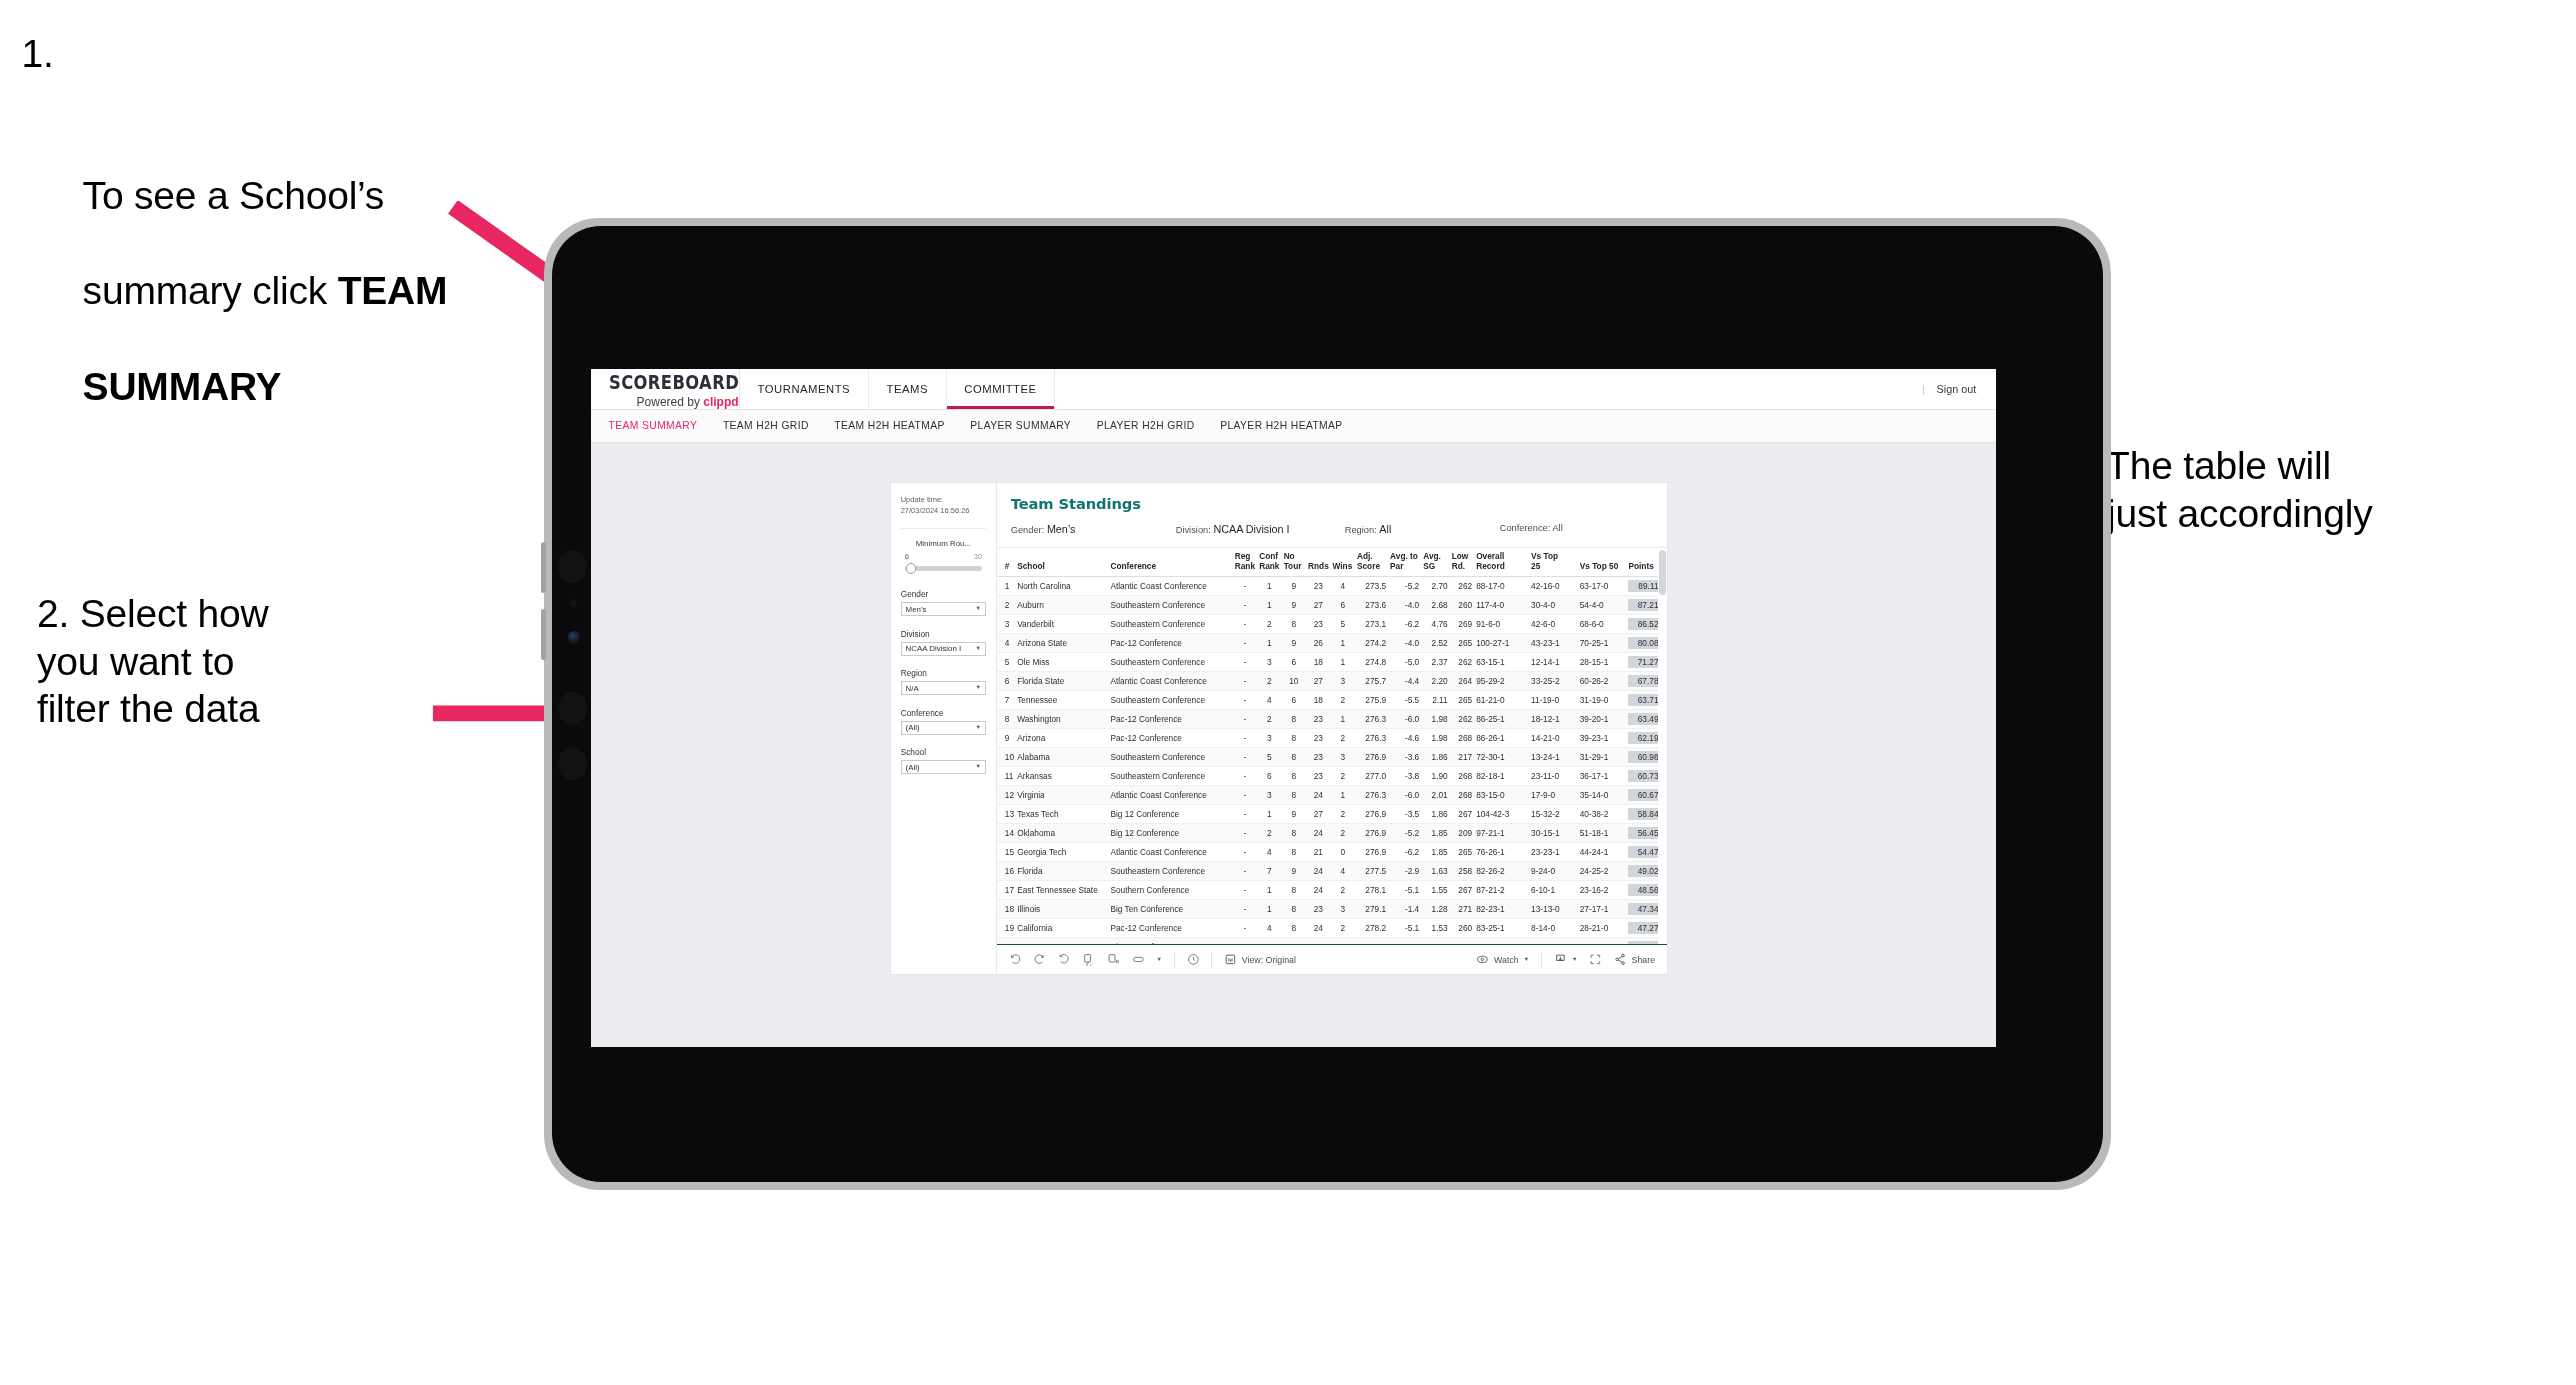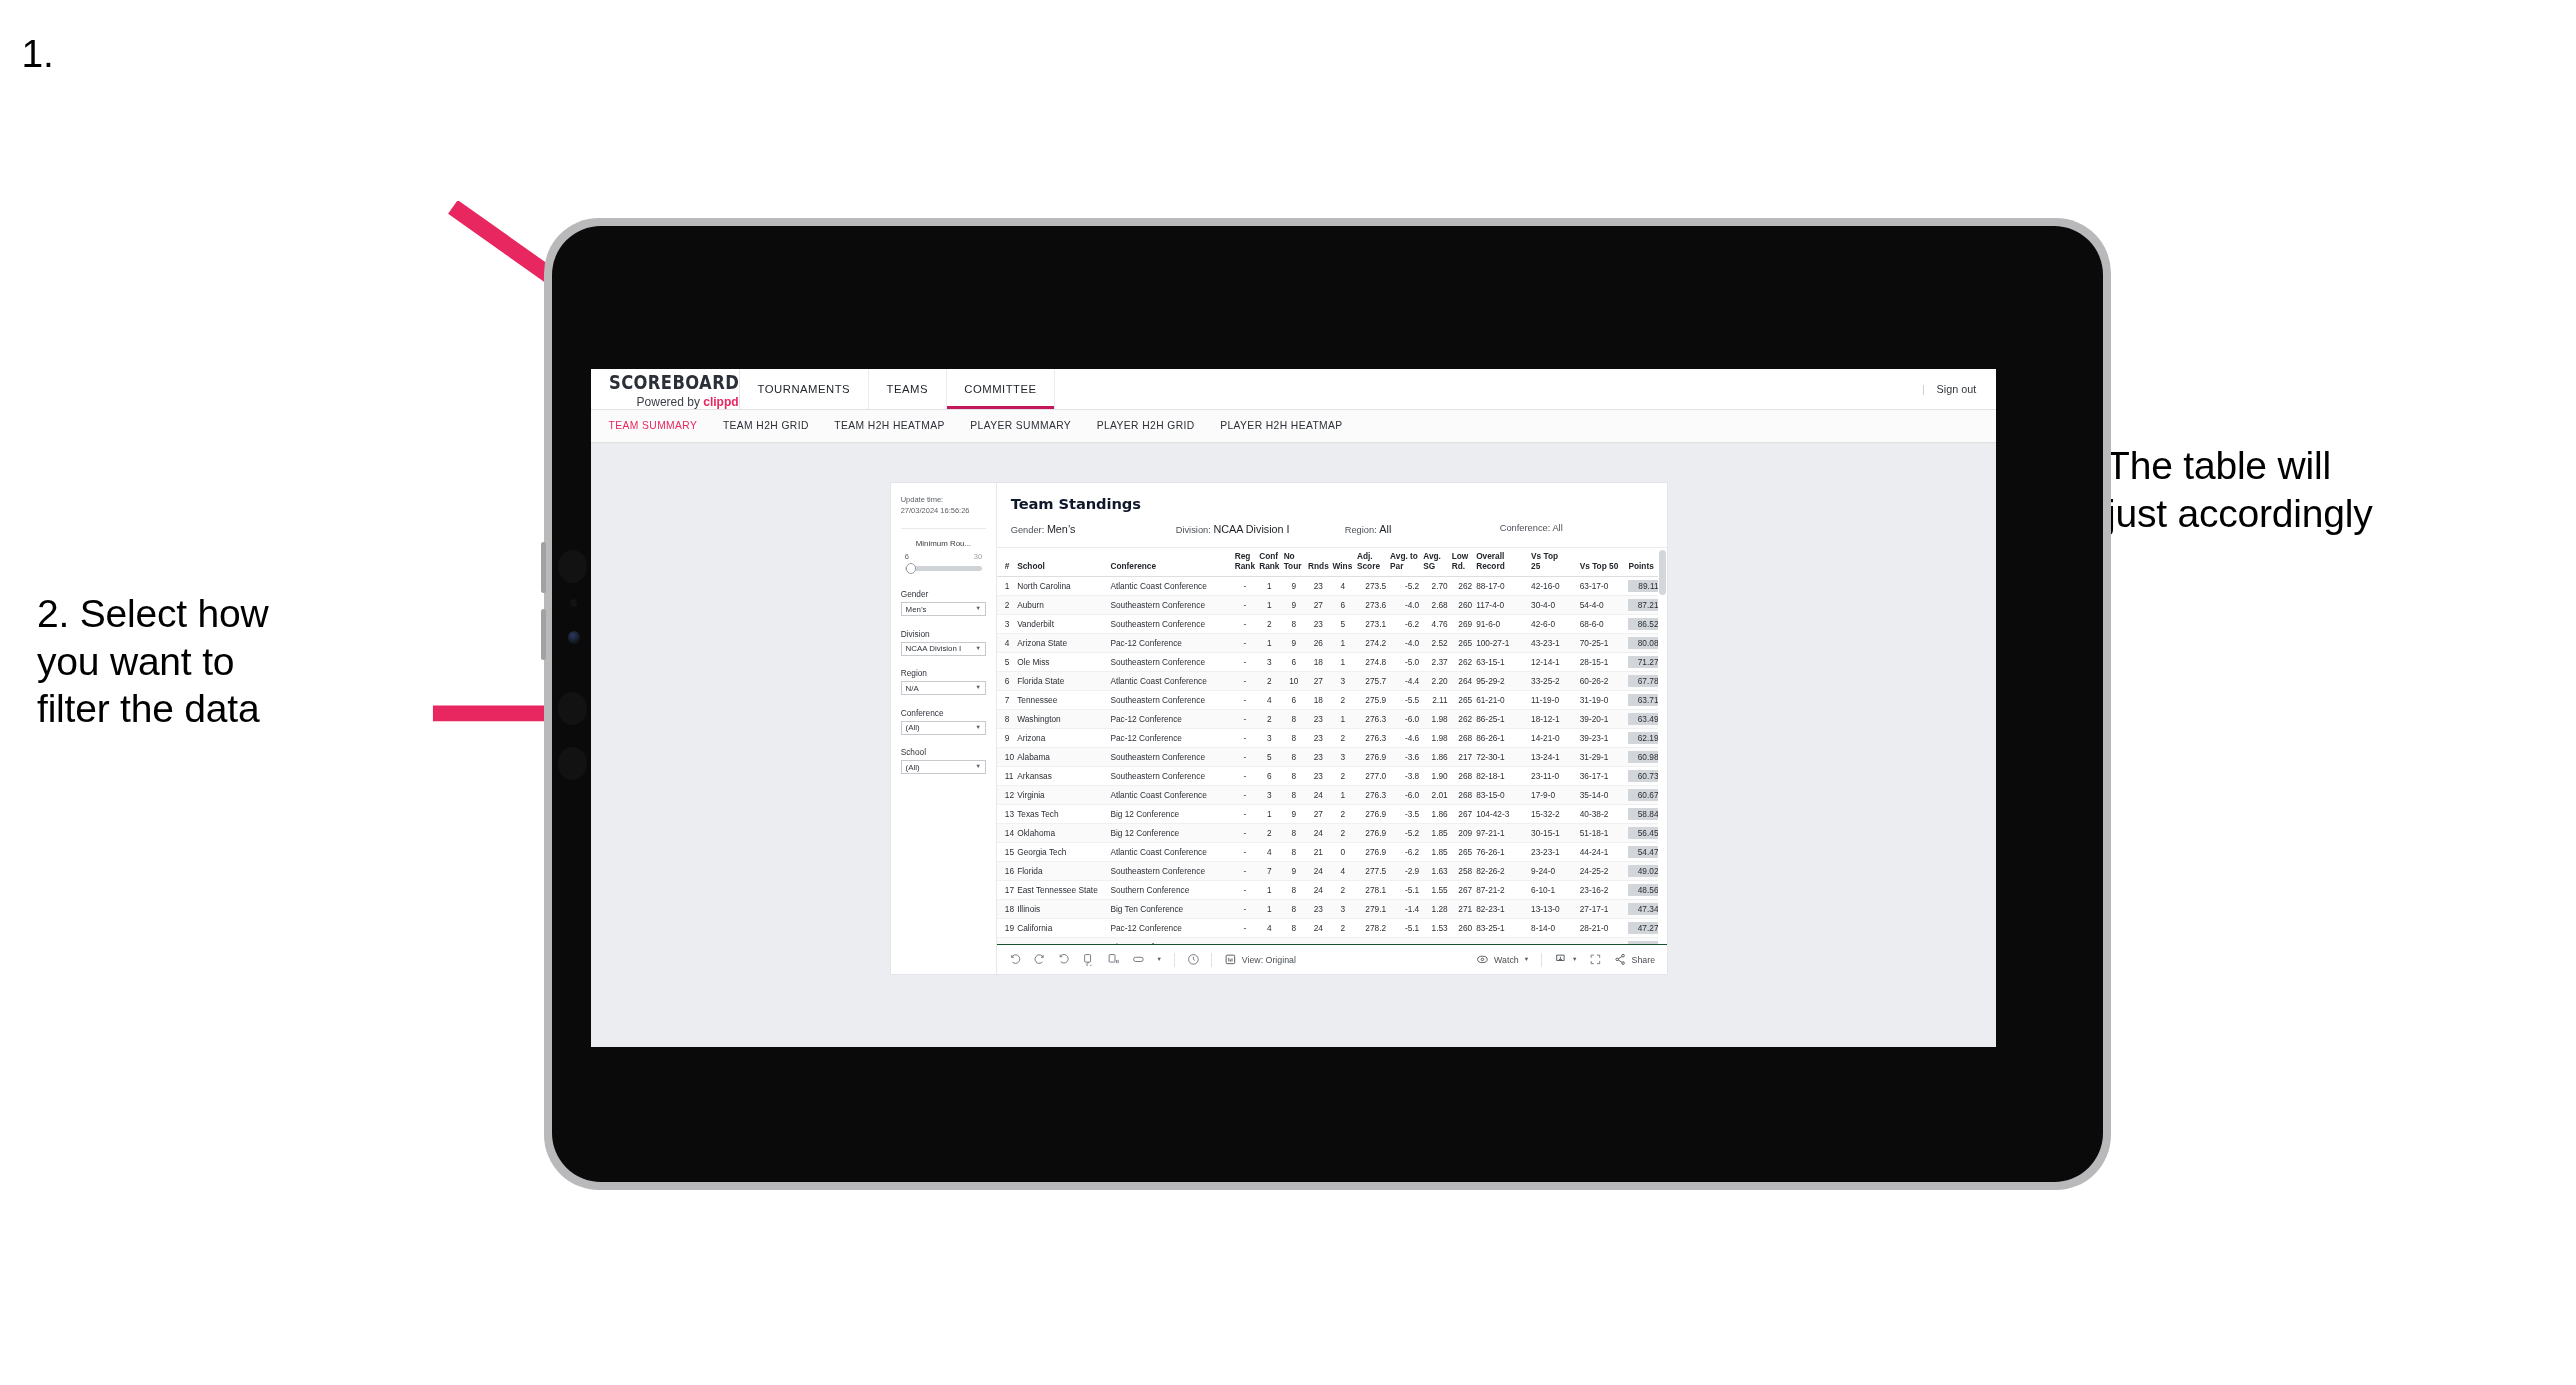--- a/index.html
+++ b/index.html
@@ -168,21 +168,21 @@
     display: flex; align-items: center; justify-content: space-between;
     padding: 0 3.9px; font-size: 7.9px; color: #2e3238; cursor: pointer;
   }
   .caret { font-size: 5.9px; color: #5a5e64; line-height: 1; }
 
   
   .vizmain { flex: 1; display: flex; flex-direction: column; overflow: hidden; }
   .viz-head { padding: 11.8px 0 0 13.8px; }
   .viz-title {
     font-family: "DejaVu Sans", sans-serif;
-    font-size: 14.7px; font-weight: 700; color: #0f172a; letter-spacing: -0.1px;
+    font-size: 14.7px; font-weight: 700; color: #0f766e; letter-spacing: -0.1px;
   }
   .viz-meta {
     display: flex; padding: 11.8px 0 11.8px 0; font-size: 9.3px; color: #4b5057;
   }
   .viz-meta .cell { white-space: nowrap; }
   .viz-meta .cell .v { color: #1d2126; font-size: 10.8px; font-weight: 400; }
   .m1 { width: 165px; } .m2 { width: 169px; } .m3 { width: 155px; }
 
   
   .tbl-wrap { flex: 1; overflow: hidden; position: relative; border-top: 1px solid #e9eaec; }
@@ -245,20 +245,25 @@
 
   svg { display: block; }
 </style>
 </head>
 <body>
 
 <div id="stage">
 
   <div class="anno" id="anno1">
     <span class="num">1.</span>
+    <span class="body">
+      <span>To see a School’s</span><br>
+      <span>summary click </span><b>TEAM</b><br>
+      <b>SUMMARY</b>
+    </span>
   </div>
 
   <div class="anno" id="anno2">2. Select how
 you want to
 filter the data</div>
 
   <div class="anno" id="anno3">3. The table will
 adjust accordingly</div>
 
   <svg class="arrow" id="arrow1" style="left:447px; top:201px;" width="197" height="133" viewBox="0 0 200 135">

